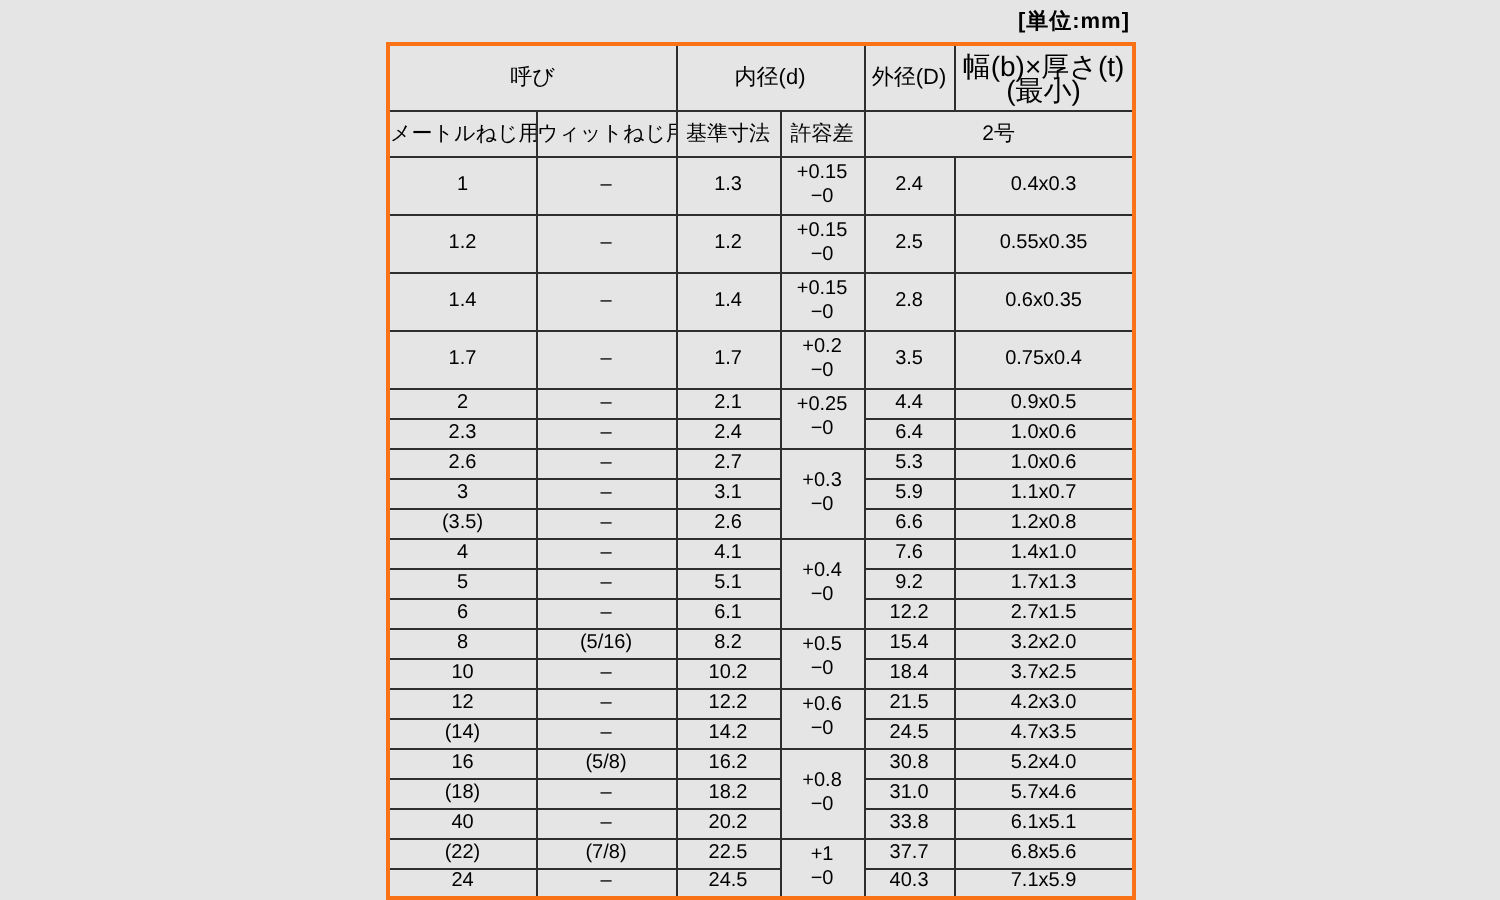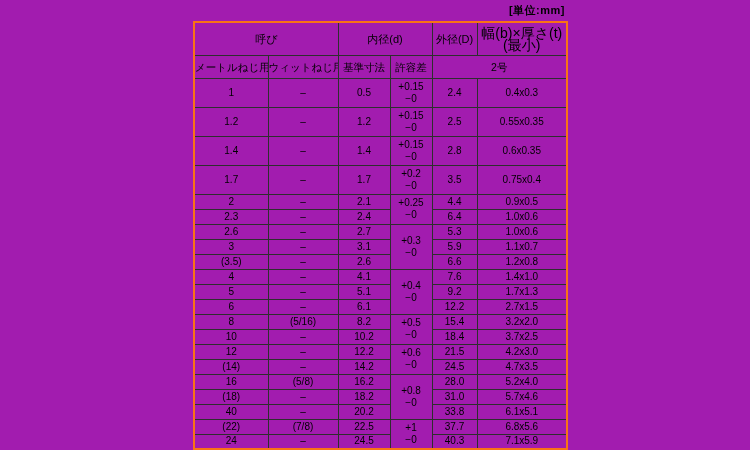--- a/index.html
+++ b/index.html
@@ -2,21 +2,21 @@
 <html><head>
 <meta charset="utf-8">
 <style>
   * { margin: 0; padding: 0; box-sizing: border-box; }
   html, body { background: #ffffff; }
   body { font-family: "Liberation Sans", sans-serif; color: #000000; }
   .stage {
     position: relative;
     width: 750px;
     height: 450px;
-    background: #a21caf;
+    background: #e5e5e5;
     overflow: hidden;
   }
   .sheet {
     position: absolute;
     left: 193px;
     top: 3px;
     width: 373px;
   }
   .unit {
     text-align: right;
@@ -82,21 +82,21 @@
           <th>ウィットねじ用</th>
           <th>基準寸法</th>
           <th>許容差</th>
           <th colspan="2">2号</th>
         </tr>
       </thead>
       <tbody>
         <tr class="tall">
           <td>1</td>
           <td>–</td>
-          <td>0.5</td>
+          <td>1.3</td>
           <td class="tol"><span>+0.15</span><br><span>−0</span></td>
           <td>2.4</td>
           <td>0.4x0.3</td>
         </tr>
         <tr class="tall">
           <td>1.2</td>
           <td>–</td>
           <td>1.2</td>
           <td class="tol"><span>+0.15</span><br><span>−0</span></td>
           <td>2.5</td>
@@ -205,21 +205,21 @@
           <td>–</td>
           <td>14.2</td>
           <td>24.5</td>
           <td>4.7x3.5</td>
         </tr>
         <tr>
           <td>16</td>
           <td>(5/8)</td>
           <td>16.2</td>
           <td class="tol" rowspan="3"><span>+0.8</span><br><span>−0</span></td>
-          <td>28.0</td>
+          <td>30.8</td>
           <td>5.2x4.0</td>
         </tr>
         <tr>
           <td>(18)</td>
           <td>–</td>
           <td>18.2</td>
           <td>31.0</td>
           <td>5.7x4.6</td>
         </tr>
         <tr>

